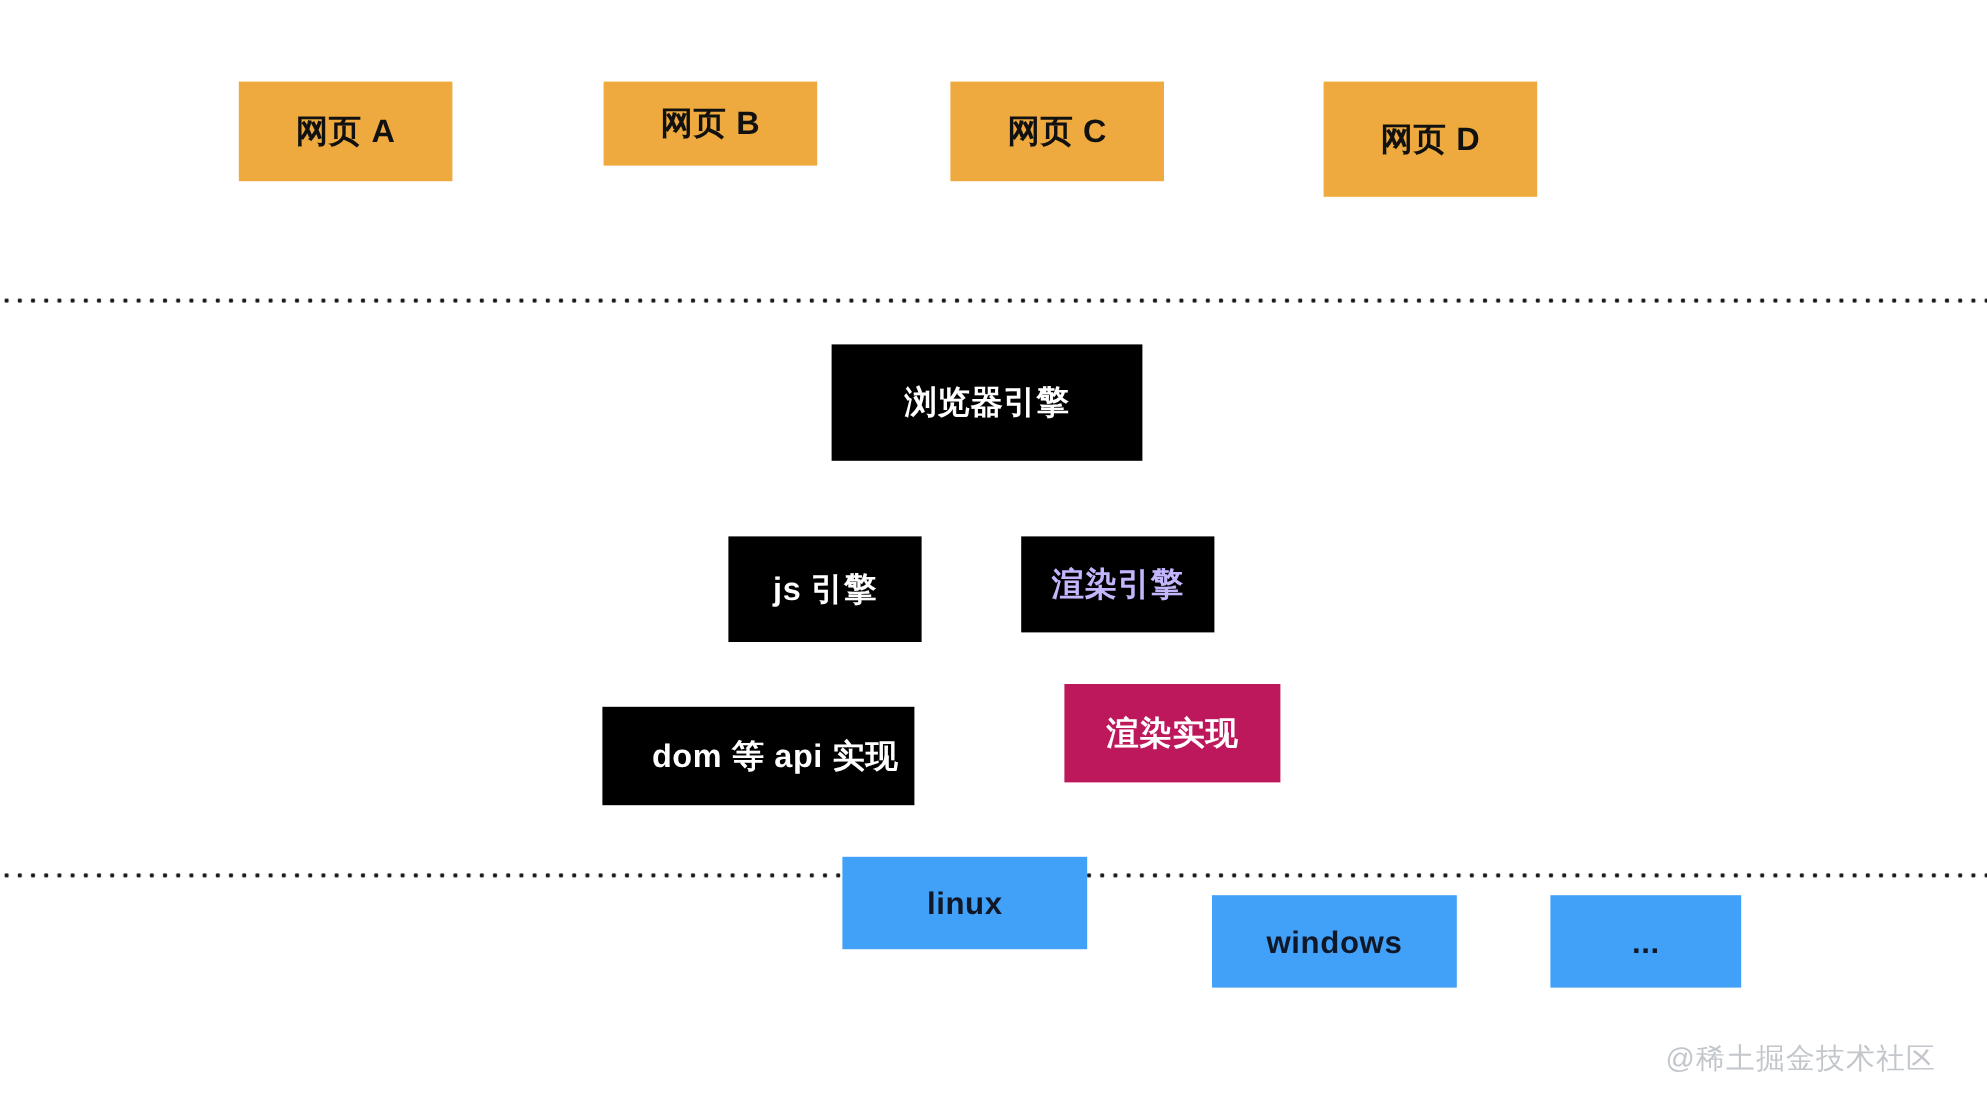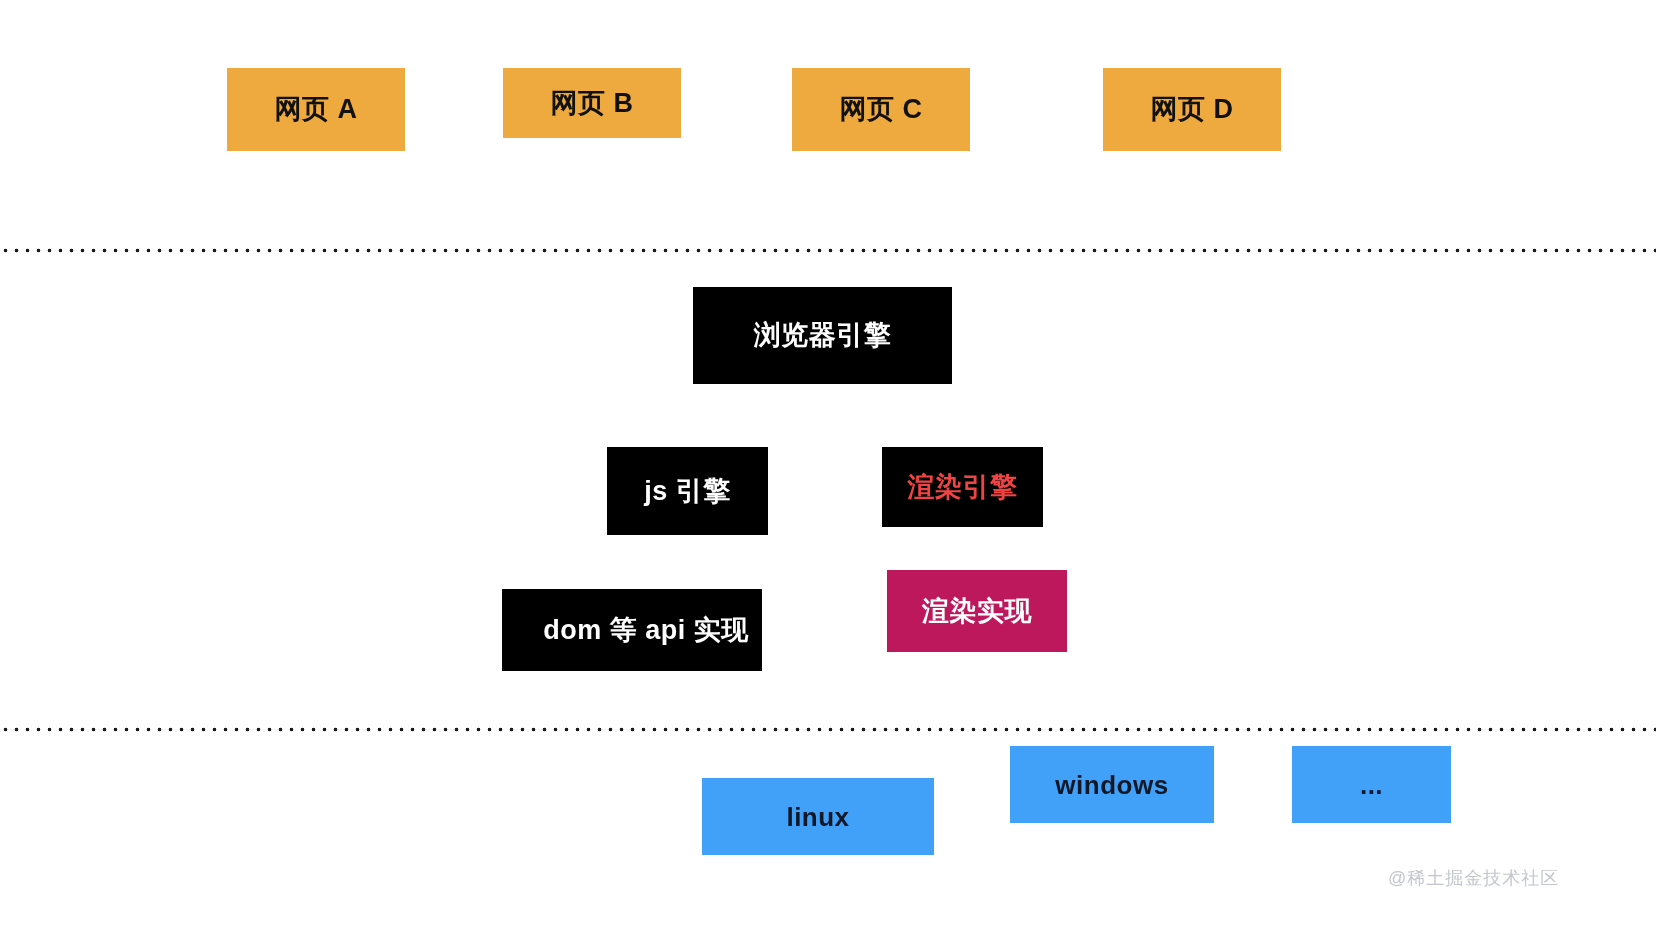--- a/index.html
+++ b/index.html
@@ -49,46 +49,46 @@
     width: 1656px;
     height: 5px;
     background-image:
       radial-gradient(circle, #1a1a1a 0px, #1a1a1a 1.6px, rgba(0,0,0,0) 2.1px);
     background-size: 11px 5px;
     background-repeat: repeat-x;
     background-position: 0 center;
   }
   .watermark {
     position: absolute;
-    font-size: 18px;
+    font-size: 24px;
     color: #c3c7cc;
     letter-spacing: 1px;
     white-space: nowrap;
     user-select: none;
   }
 </style>
 </head>
 <body>
 
 <div id="canvas" style="background: rgb(255, 255, 255);">
 
-  <div class="box box-web" style="left: 199px; top: 68px; width: 178px; height: 83px; background: rgb(238, 170, 62); margin-left: 28px;">网页 A</div>
+  <div class="box box-web" style="left: 199px; top: 68px; width: 178px; height: 83px; background: rgb(238, 170, 62);">网页 A</div>
   <div class="box box-web" style="left: 503px; top: 68px; width: 178px; height: 70px; background: rgb(238, 170, 62);">网页 B</div>
   <div class="box box-web" style="left: 792px; top: 68px; width: 178px; height: 83px; background: rgb(238, 170, 62);">网页 C</div>
-  <div class="box box-web" style="left: 1103px; top: 68px; width: 178px; height: 83px; background: rgb(238, 170, 62);">网页 D</div>
+  <div class="box box-web" style="left: 1103px; top: 68px; width: 178px; height: 96px; background: rgb(238, 170, 62);">网页 D</div>
 
   <div class="divider" style="top: 248px;"></div>
 
   <div class="box box-engine" style="left: 693px; top: 287px; width: 259px; height: 97px; background: rgb(0, 0, 0); color: rgb(255, 255, 255);">浏览器引擎</div>
   <div class="box box-engine" style="left: 607px; top: 447px; width: 161px; height: 88px; background: rgb(0, 0, 0); color: rgb(255, 255, 255);">js 引擎</div>
-  <div class="box box-engine" style="left: 882px; top: 447px; width: 161px; height: 80px; background: rgb(0, 0, 0); color: #ef4444;">渲染引擎</div>
+  <div class="box box-engine" style="left: 851px; top: 447px; width: 161px; height: 80px; background: rgb(0, 0, 0); color: #c4b5fd;">渲染引擎</div>
   <div class="box box-engine" style="left: 502px; top: 589px; width: 260px; height: 82px; background: rgb(0, 0, 0); color: rgb(255, 255, 255); padding-left: 28px;">dom 等 api 实现</div>
   <div class="box box-engine" style="left: 887px; top: 570px; width: 180px; height: 82px; background: #be185d; color: rgb(255, 255, 255);">渲染实现</div>
 
   <div class="divider" style="top: 727px;"></div>
 
-  <div class="box box-os" style="left: 702px; top: 778px; width: 232px; height: 77px; background: rgb(65, 160, 247);">linux</div>
+  <div class="box box-os" style="left: 702px; top: 714px; width: 204px; height: 77px; background: rgb(65, 160, 247);">linux</div>
   <div class="box box-os" style="left: 1010px; top: 746px; width: 204px; height: 77px; background: rgb(65, 160, 247);">windows</div>
   <div class="box box-os" style="left: 1292px; top: 746px; width: 159px; height: 77px; background: rgb(65, 160, 247);">...</div>
 
   <div class="watermark" style="left: 1388px; top: 866px; color: rgb(195, 199, 204);">@稀土掘金技术社区</div>
 
 </div>
 
 </body></html>

